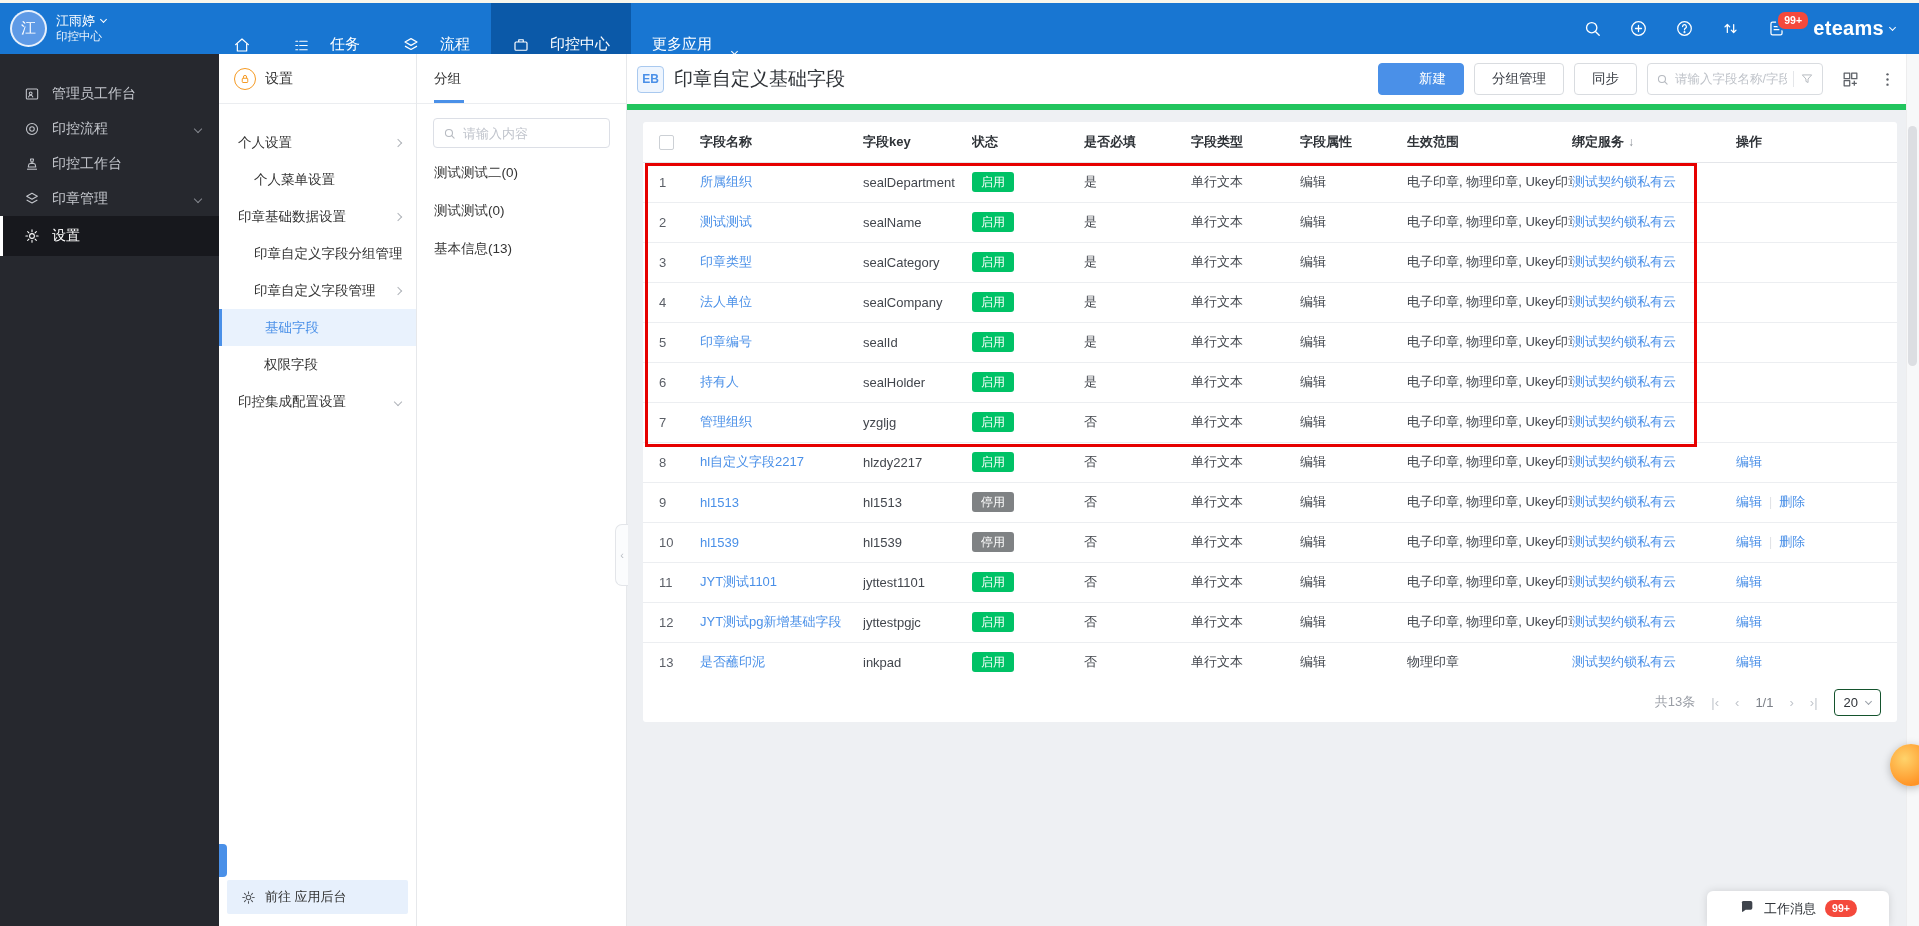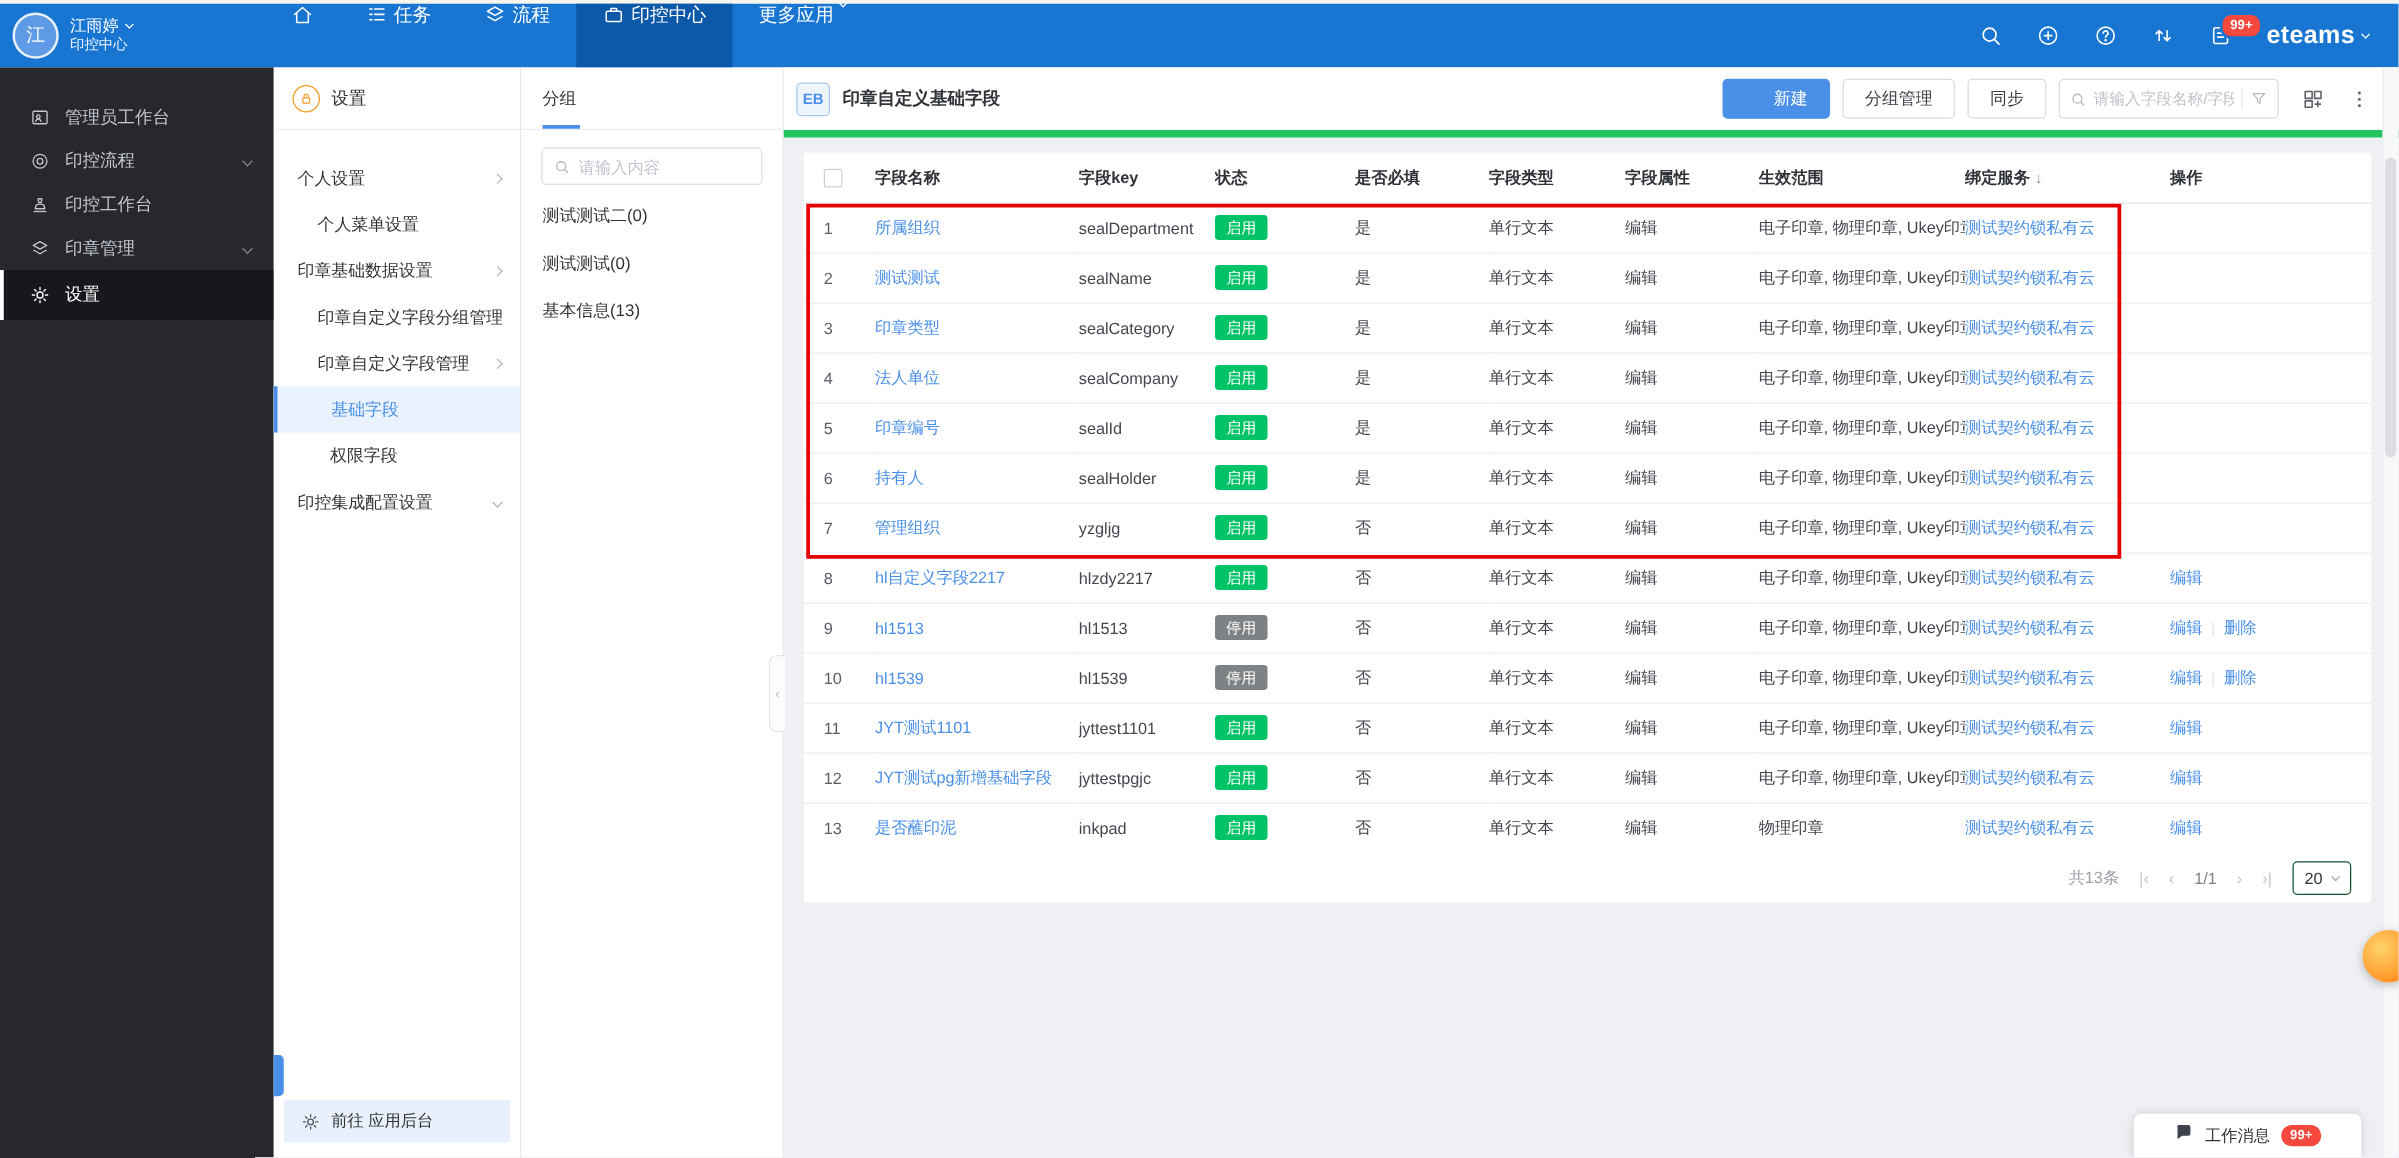--- a/index.html
+++ b/index.html
@@ -8,21 +8,21 @@
   .frame{position:relative;width:1919px;height:926px;overflow:hidden;background:#eef0f3;}
   .top-strip{position:absolute;top:0;left:0;right:0;height:3px;background:#f8f6ec;}
 
   
   .topbar{position:absolute;top:3px;left:0;right:0;height:51px;background:#1876d2;display:flex;align-items:center;color:#fff;}
   .user{display:flex;align-items:center;gap:9px;padding-left:10px;width:200px;cursor:pointer;}
   .avatar{width:37px;height:37px;border-radius:50%;background:#5e9ae6;border:2px solid rgba(255,255,255,.85);display:flex;align-items:center;justify-content:center;font-size:15px;}
   .user-name-row{display:flex;align-items:center;gap:6px;font-size:13px;line-height:16px;}
   .user-app{font-size:11.5px;opacity:.92;line-height:15px;}
   .nav{display:flex;align-items:stretch;height:51px;margin-left:12px;}
-  .nav-item{display:flex;align-items:flex-start;gap:5px;padding:0 21px;font-size:15px;cursor:pointer;white-space:nowrap;}
+  .nav-item{display:flex;align-items:flex-end;gap:20px;padding:0 21px;font-size:15px;cursor:pointer;white-space:nowrap;}
   .nav-item.active{background:#0b59a8;}
   .nav-item svg{width:18px;height:18px;}
   .top-right{margin-left:auto;display:flex;align-items:center;gap:27px;padding-right:24px;}
   .tr-icon{width:19px;height:19px;cursor:pointer;position:relative;}
   .tr-icon svg{width:19px;height:19px;display:block;}
   .msg-wrap{position:relative;cursor:pointer;}
   .msg-badge{position:absolute;top:-9px;left:9px;background:#f4493c;color:#fff;font-size:10.5px;line-height:1;padding:3px 6px;border-radius:9px;border:2px solid #1876d2;font-weight:bold;}
   .brand{display:flex;align-items:center;gap:6px;font-size:20px;font-weight:bold;letter-spacing:.3px;cursor:pointer;}
 
   .chev{display:inline-block;width:7px;height:7px;border-right:1.6px solid currentColor;border-bottom:1.6px solid currentColor;transform:rotate(45deg);flex:0 0 auto;}
@@ -61,21 +61,21 @@
   .p3-search input{border:none;outline:none;width:100%;font-size:13px;color:#333;font-family:inherit;background:transparent;}
   .p3-search input::placeholder{color:#c0c4cc;}
   .p3-item{height:38px;line-height:38px;padding-left:17px;font-size:13.5px;color:#333;cursor:pointer;white-space:nowrap;}
 
   .collapse-handle{position:absolute;left:615px;top:524px;width:13px;height:62px;background:#fbfcfd;border:1px solid #e3e5e9;border-right:none;border-radius:7px 0 0 7px;display:flex;align-items:center;justify-content:center;color:#b9bdc4;font-size:11px;cursor:pointer;z-index:3;}
 
   
   .main{position:absolute;top:54px;left:627px;right:0;bottom:0;background:#eef0f3;}
   .main-head{height:56px;background:#fff;border-bottom:6px solid #22c55e;display:flex;align-items:center;padding:0 22px 0 10px;gap:10px;}
   .eb-badge{width:27px;height:27px;border:1px solid #a9c9ef;background:#eef5fe;color:#4a90e8;border-radius:4px;font-size:12px;font-weight:bold;display:flex;align-items:center;justify-content:center;}
-  .page-title{font-size:14px;color:#2f3338;font-weight:700;}
+  .page-title{font-size:19px;color:#2f3338;font-weight:400;}
   .head-right{margin-left:auto;display:flex;align-items:center;gap:10px;}
   .btn{height:32px;border-radius:4px;font-size:13.5px;display:flex;align-items:center;justify-content:center;padding:0 17px;cursor:pointer;white-space:nowrap;font-family:inherit;}
   .btn.primary{background:#4a90e8;color:#fff;border:1px solid #4a90e8;padding-left:40px;}
   .btn.plain{background:#fff;color:#3a3e45;border:1px solid #d9dcе0;border:1px solid #d9dce0;}
   .tb-search{width:176px;height:32px;border:1px solid #d9dce0;border-radius:4px;display:flex;align-items:center;gap:6px;padding:0 8px;background:#fff;}
   .tb-search svg{width:13px;height:13px;color:#b6bac0;flex:0 0 auto;}
   .tb-search input{border:none;outline:none;flex:1;min-width:0;font-size:12.5px;color:#333;font-family:inherit;background:transparent;}
   .tb-search input::placeholder{color:#bfc3c9;}
   .tb-sep{width:1px;height:16px;background:#e4e6e9;}
   .ghost-icon{width:19px;height:19px;color:#5d6167;cursor:pointer;margin-left:8px;}

